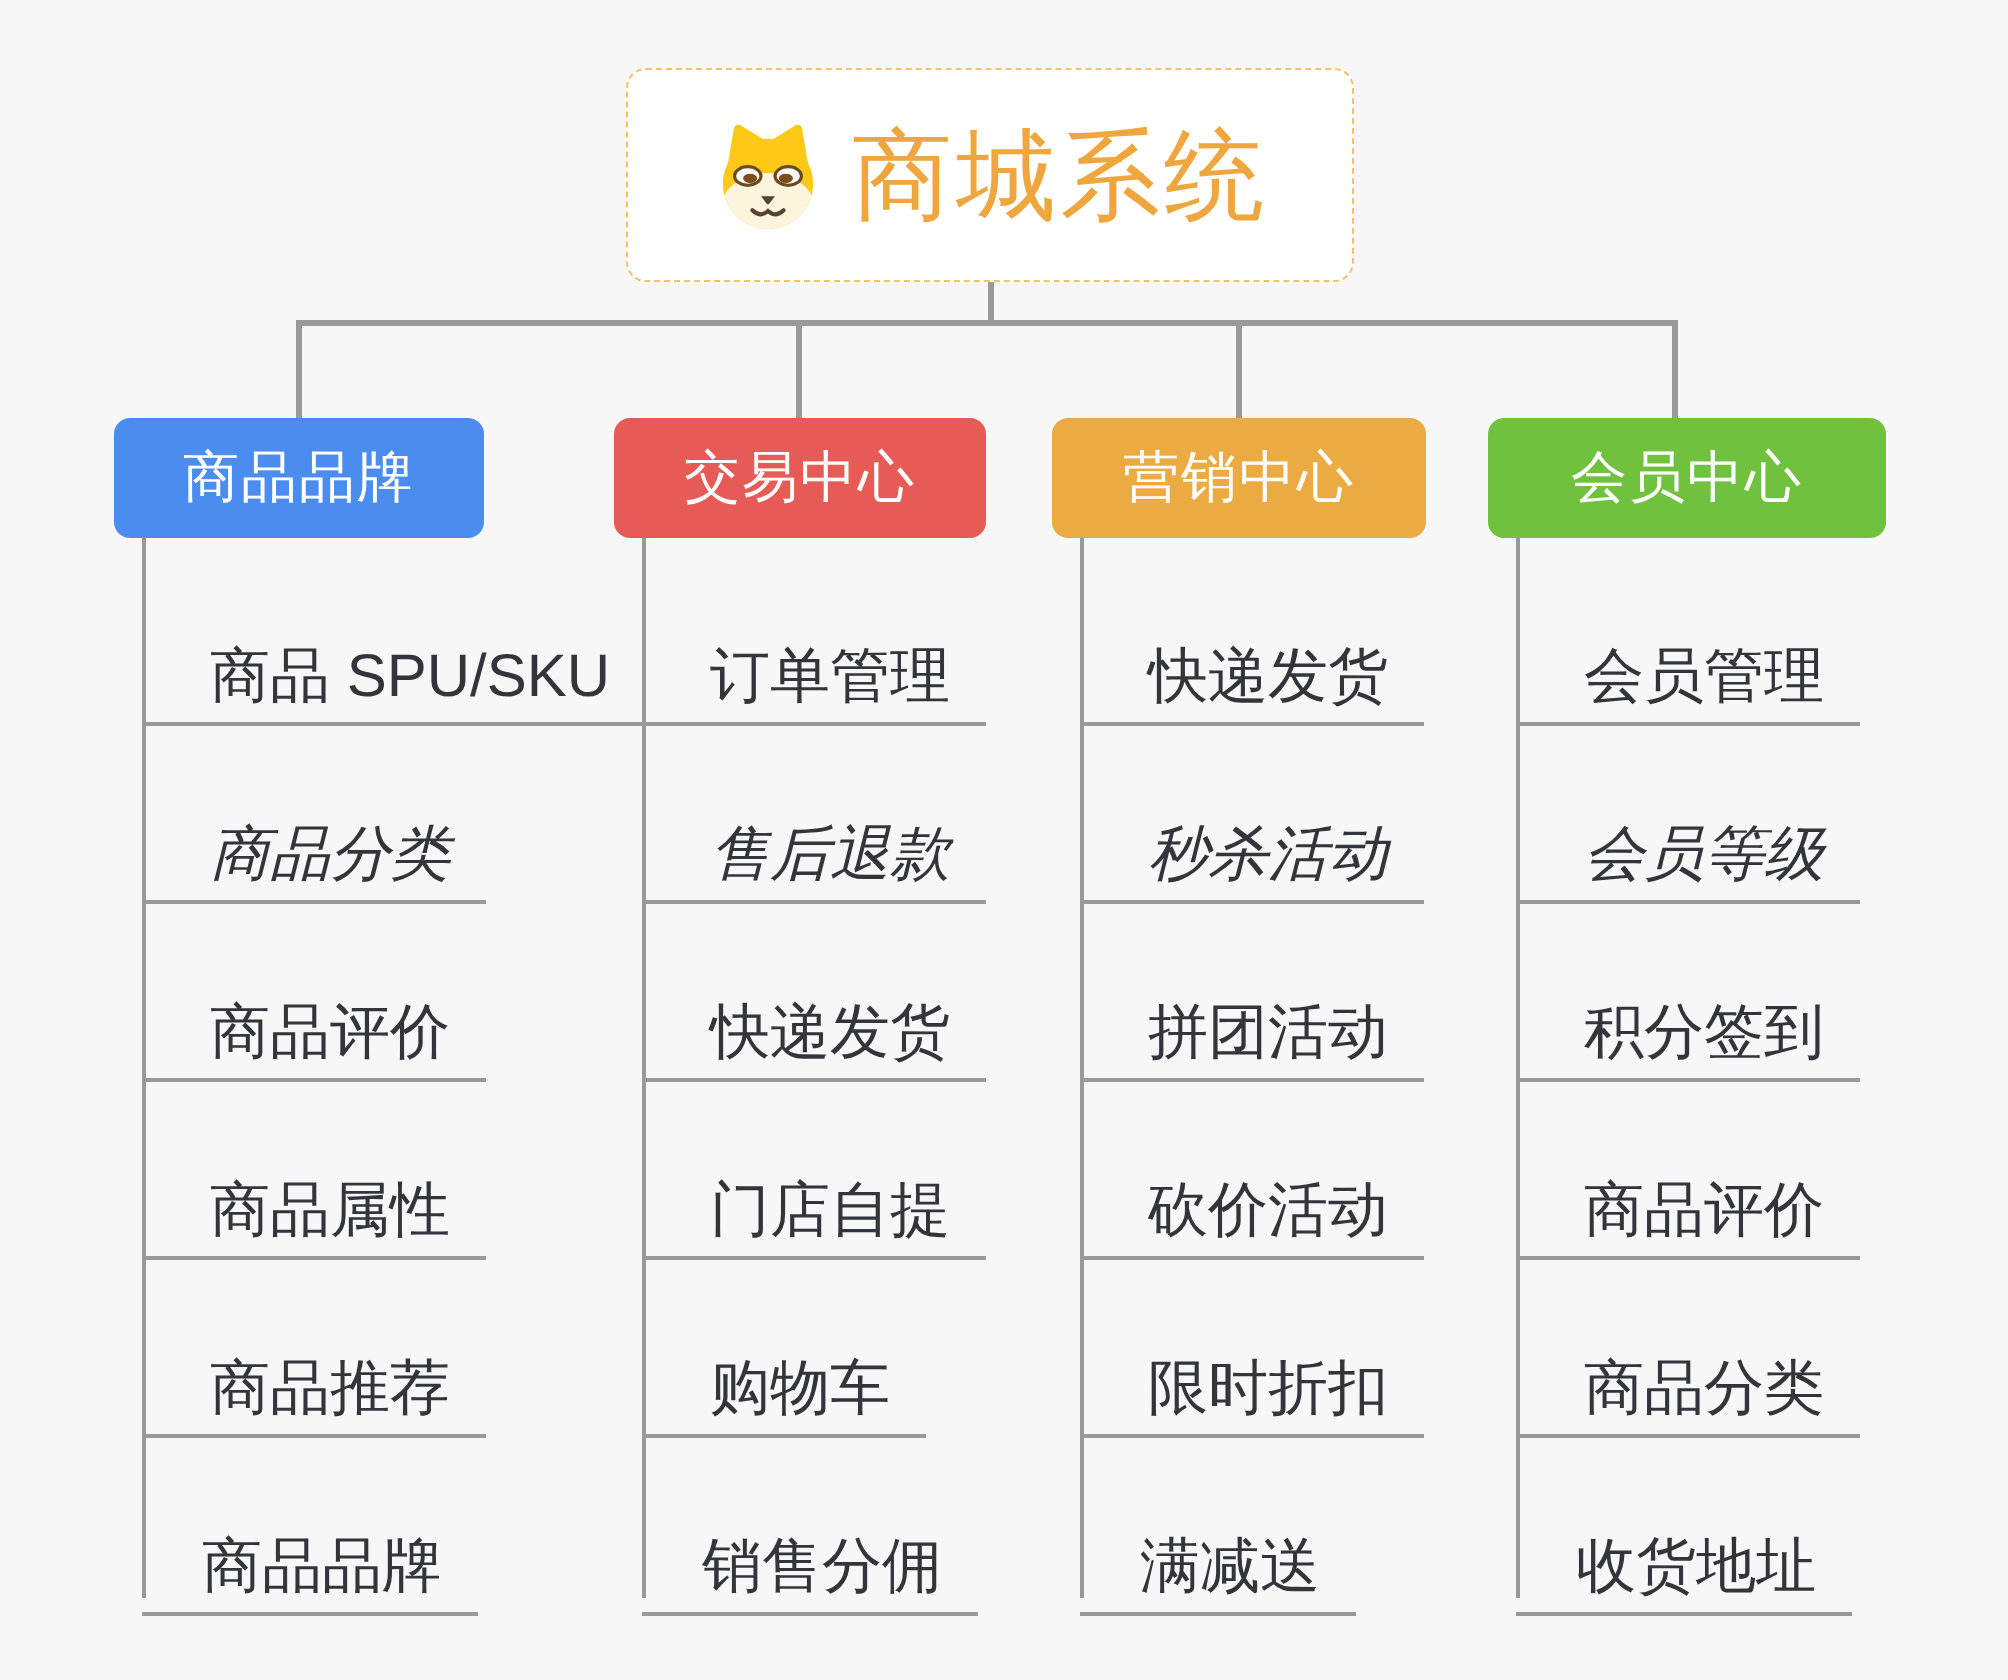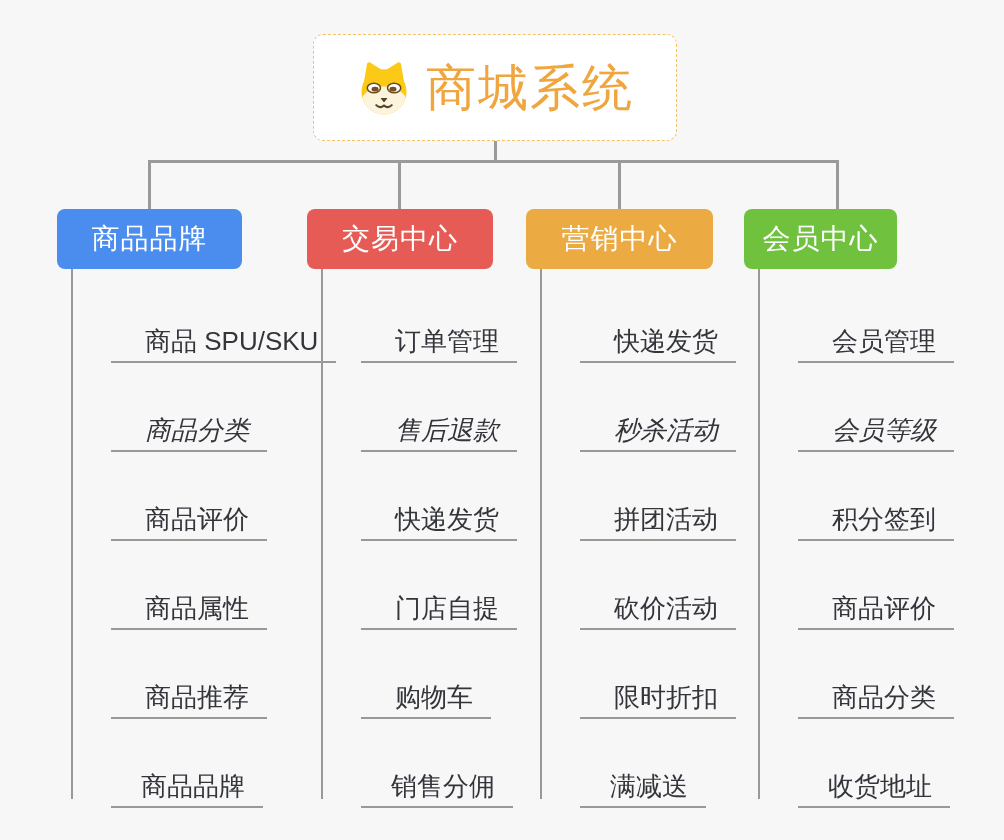--- a/index.html
+++ b/index.html
@@ -59,21 +59,21 @@
     display:flex;
     align-items:center;
     justify-content:center;
     line-height:1;
     white-space:nowrap;
     box-sizing:border-box;
   }
   .c1{left:57px;width:185px;}
   .c2{left:307px;width:186px;}
   .c3{left:526px;width:187px;}
-  .c4{left:744px;width:153px;}
+  .c4{left:744px;width:199px;}
   
   .branch{position:absolute;top:0;}
   .b1{left:71px;}
   .b2{left:321px;}
   .b3{left:540px;}
   .b4{left:758px;}
   .trunk{
     position:absolute;
     left:0;top:269px;
     width:2px;height:530px;
@@ -82,25 +82,24 @@
   .leaf{
     position:absolute;
     left:0;
     height:44px;
     display:flex;
     align-items:flex-end;
     width:fit-content;
     white-space:nowrap;
     padding:0 18px 7px 34px;
     border-bottom:2px solid #999999;
-    font-size:26px;
+    font-size:30px;
     line-height:1;
     color:#33353b;
     box-sizing:content-box;
-    margin-left:40px;
   }
   .row1{top:310px;}
   .row2{top:399px;font-style:italic;}
   .row3{top:488px;}
   .row4{top:577px;}
   .row5{top:666px;}
   .row6{top:755px;padding-left:30px;}
 </style>
 </head>
 <body>

